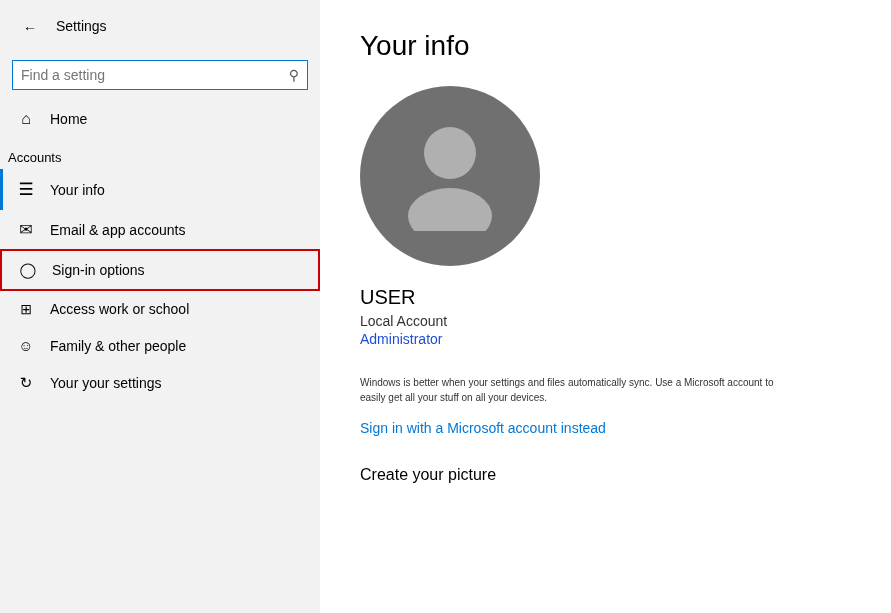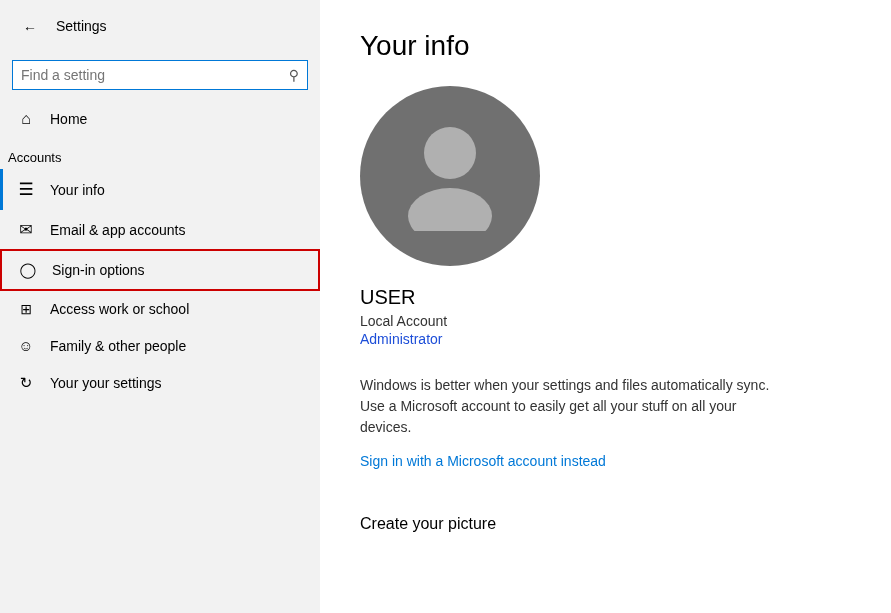--- a/index.html
+++ b/index.html
@@ -174,34 +174,34 @@
       margin-bottom: 2px;
     }
 
     .user-role {
       font-size: 14px;
       color: #1d4ed8;
       margin-bottom: 28px;
     }
 
     .sync-message {
-      font-size: 14px;
+      font-size: 10px;
       color: #333;
       line-height: 1.5;
       max-width: 430px;
       margin-bottom: 14px;
     }
 
     .sign-in-link {
       font-size: 14px;
       color: #0078d7;
       text-decoration: none;
       cursor: pointer;
       display: inline-block;
-      margin-bottom: 46px;
+      margin-bottom: 30px;
     }
 
     .create-picture-title {
       font-size: 16px;
       font-weight: 400;
       color: #000;
     }
 
     
     .home-item {

